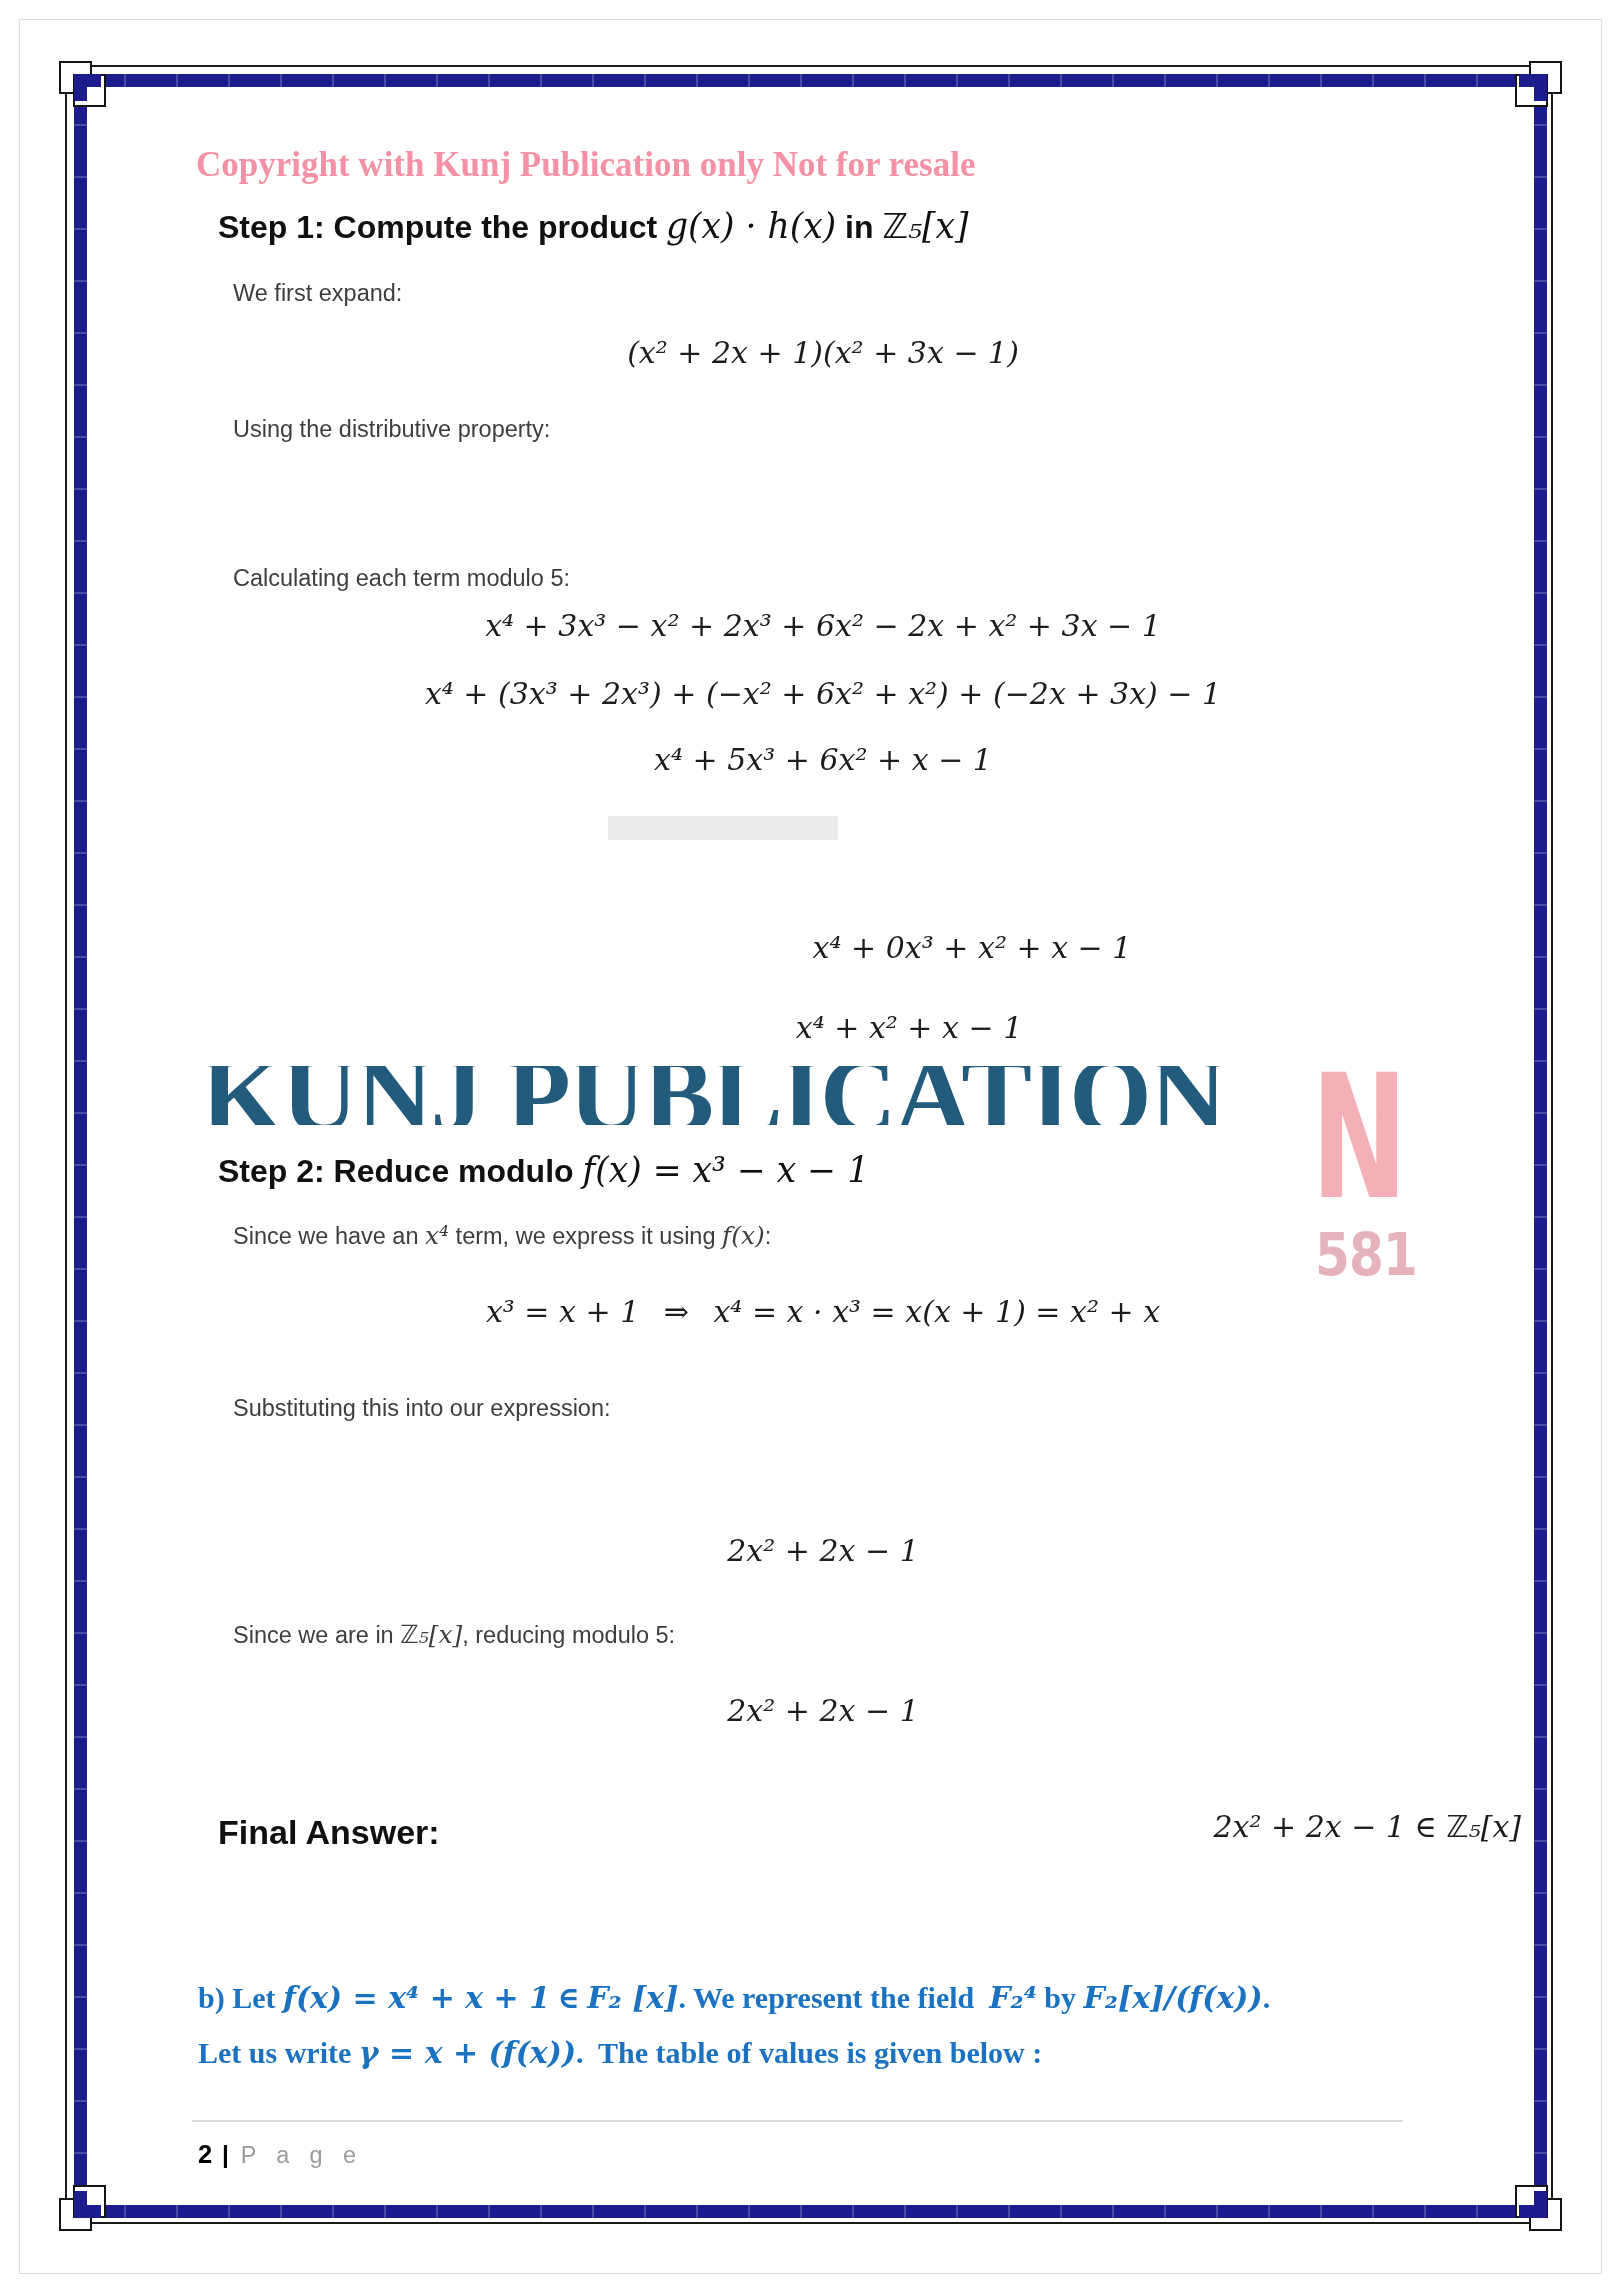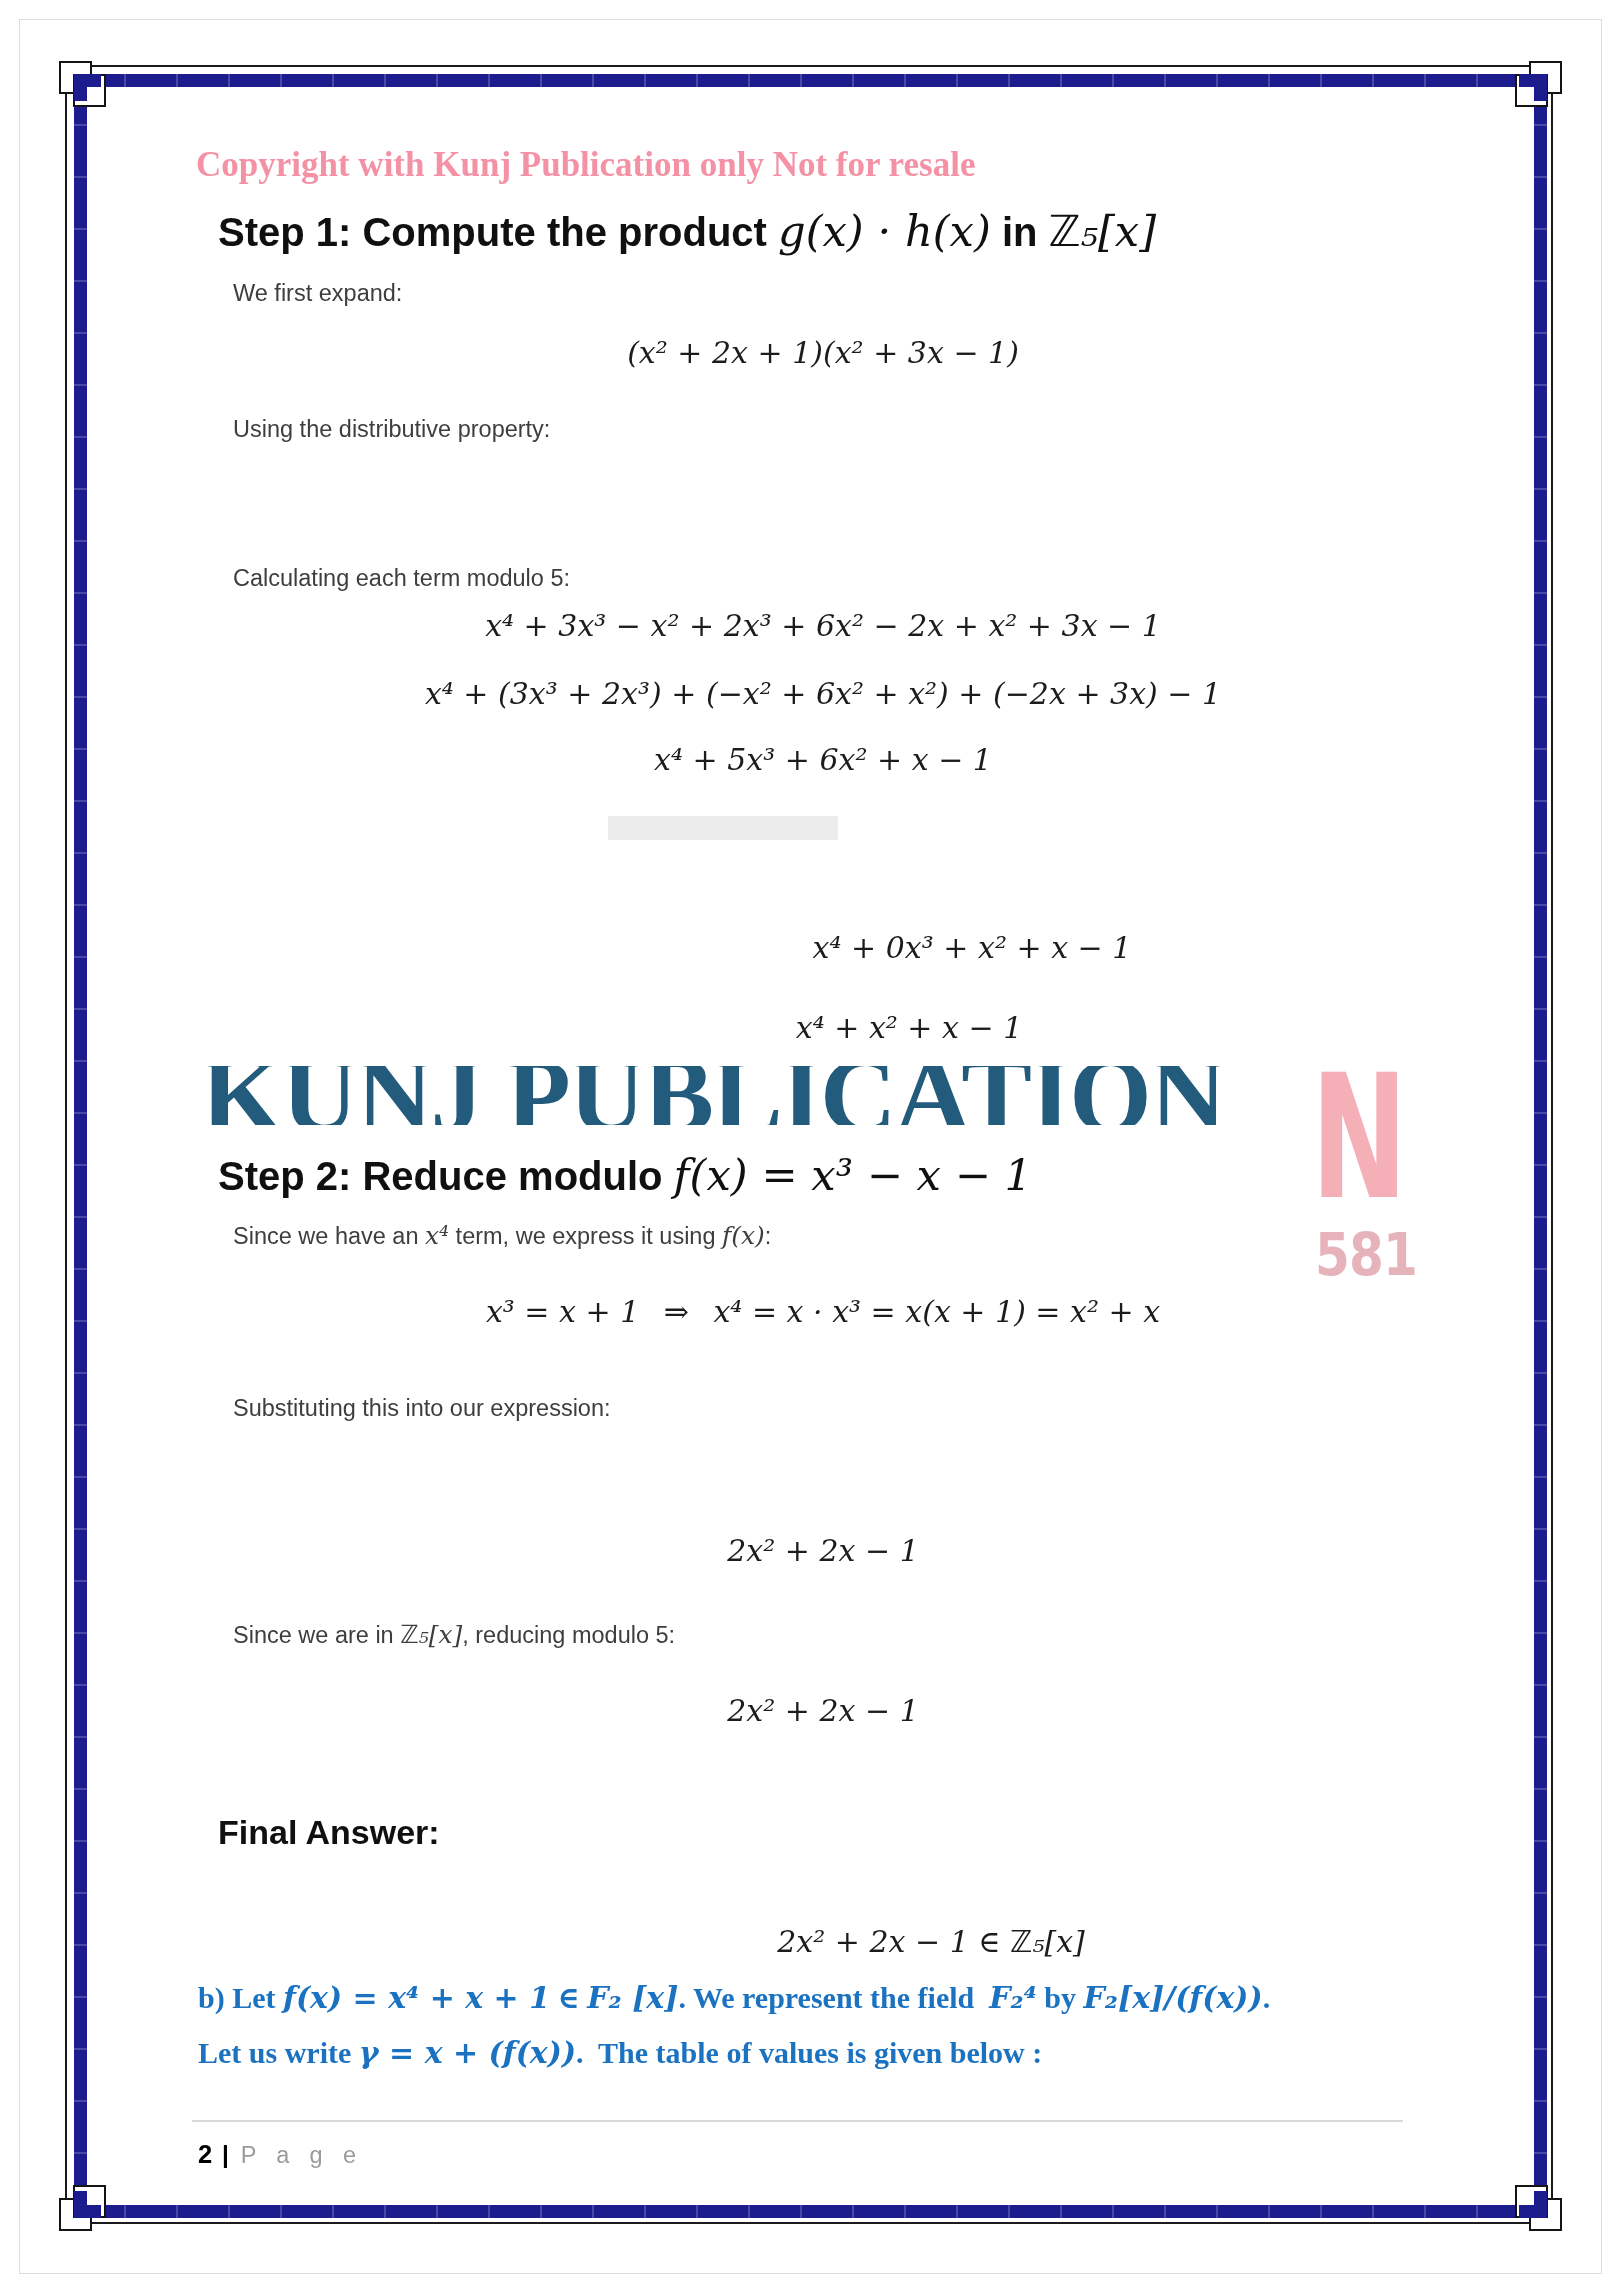--- a/index.html
+++ b/index.html
@@ -22,21 +22,21 @@
   .corner-sq{position:absolute;width:33px;height:33px;border:2.9px solid #141414;background:#ffffff;box-sizing:border-box;z-index:4;}
   .nub{position:absolute;background:#1c1c8f;z-index:5;}
 
   
   .pink-header{position:absolute;left:196px;top:145px;width:1253px;display:flex;
       justify-content:space-between;align-items:baseline;
       font-family:"Liberation Serif","DejaVu Serif",serif;font-weight:700;font-size:35px;
       color:#F491A5;white-space:nowrap;}
 
   
-  .step-heading{position:absolute;left:218px;margin:0;font-weight:700;font-size:40px;color:#101010;white-space:nowrap;}
+  .step-heading{position:absolute;left:218px;margin:0;font-weight:700;font-size:32px;color:#101010;white-space:nowrap;}
   .body-label{position:absolute;left:233px;font-size:23.5px;color:#3E3E3E;white-space:nowrap;}
   .mseg{font-family:"DejaVu Serif","DejaVu Sans",serif;font-style:italic;font-weight:400;font-size:1.06em;}
   .step-heading .mseg{font-size:1.08em;}
 
   
   .dmath{position:absolute;left:233px;width:1180px;text-align:center;
          font-family:"DejaVu Serif","DejaVu Sans",serif;font-style:italic;
          font-size:30px;color:#1c1c1c;white-space:nowrap;line-height:43px;}
   .dmath.small{font-size:27.4px;}
   .dmath.shift-lg{padding-left:149px;}
@@ -124,21 +124,21 @@
 
   <h1 class="step-heading" style="top:1150px;"><span>Step 2: Reduce modulo </span><span class="mseg">f(x) = x³ − x − 1</span></h1>
   <div class="body-label" style="top:1221px;"><span>Since we have an </span><span class="mseg">x⁴</span><span> term, we express it using </span><span class="mseg">f(x)</span><span>:</span></div>
   <div class="dmath" style="top:1290px;">x³ = x + 1  ⇒  x⁴ = x · x³ = x(x + 1) = x² + x</div>
   <div class="body-label" style="top:1395px;">Substituting this into our expression:</div>
   <div class="dmath" style="top:1529px;">2x² + 2x − 1</div>
   <div class="body-label" style="top:1620px;"><span>Since we are in </span><span class="mseg">ℤ₅[x]</span><span>, reducing modulo 5:</span></div>
   <div class="dmath" style="top:1689px;">2x² + 2x − 1</div>
 
   <h1 class="step-heading" style="top:1813px;font-size:34px;">Final Answer:</h1>
-  <div class="dmath shift-md" style="top:1920px;">2x² + 2x − 1 ∈ ℤ₅[x]</div>
+  <div class="dmath shift-md" style="top:1805px;text-align:right;">2x² + 2x − 1 ∈ ℤ₅[x]</div>
 
   <div class="partb-line" style="top:1980px;"><span>b) Let </span><span class="mseg">f(x) = x⁴ + x + 1</span><span> ∈ </span><span class="mseg">F₂ [x]</span><span>. We represent the field &nbsp;</span><span class="mseg">F₂⁴</span><span> by </span><span class="mseg">F₂[x]/(f(x))</span><span>.</span></div>
   <div class="partb-line" style="top:2035px;"><span>Let us write </span><span class="mseg">γ = x + (f(x))</span><span>.&nbsp; The table of values is given below :</span></div>
 
   <div class="footer-rule"></div>
   <div class="footer">
     <span class="fnum">2</span>
     <span class="fsep">|</span>
     <span class="flabel">P a g e</span>
   </div>

